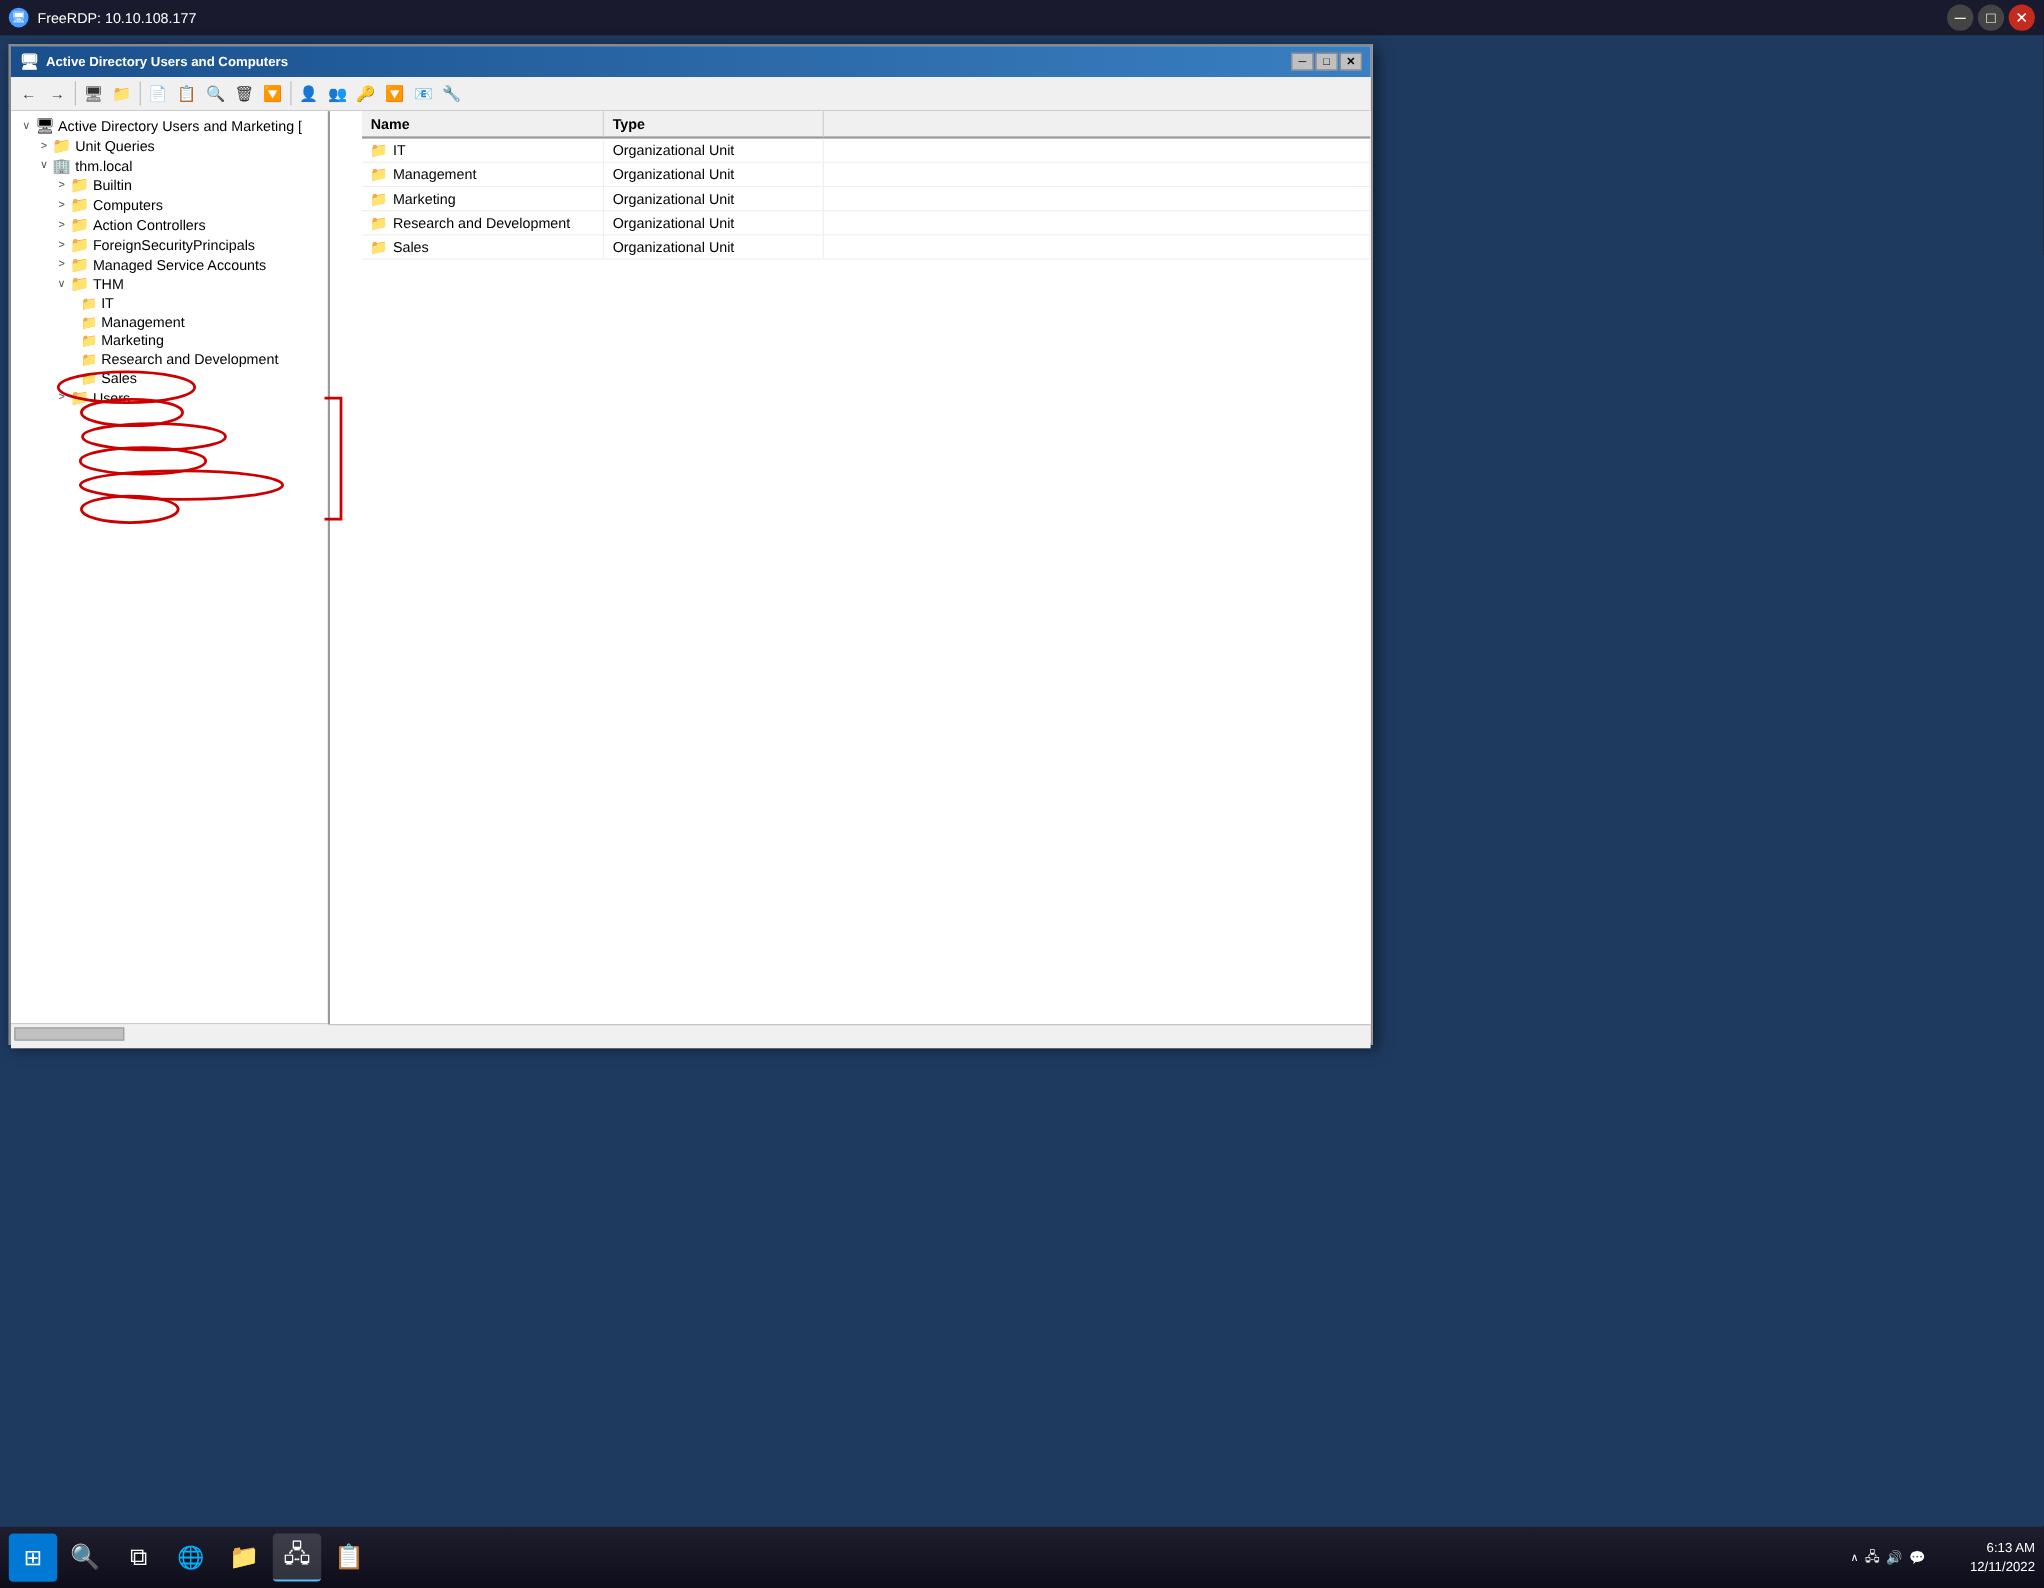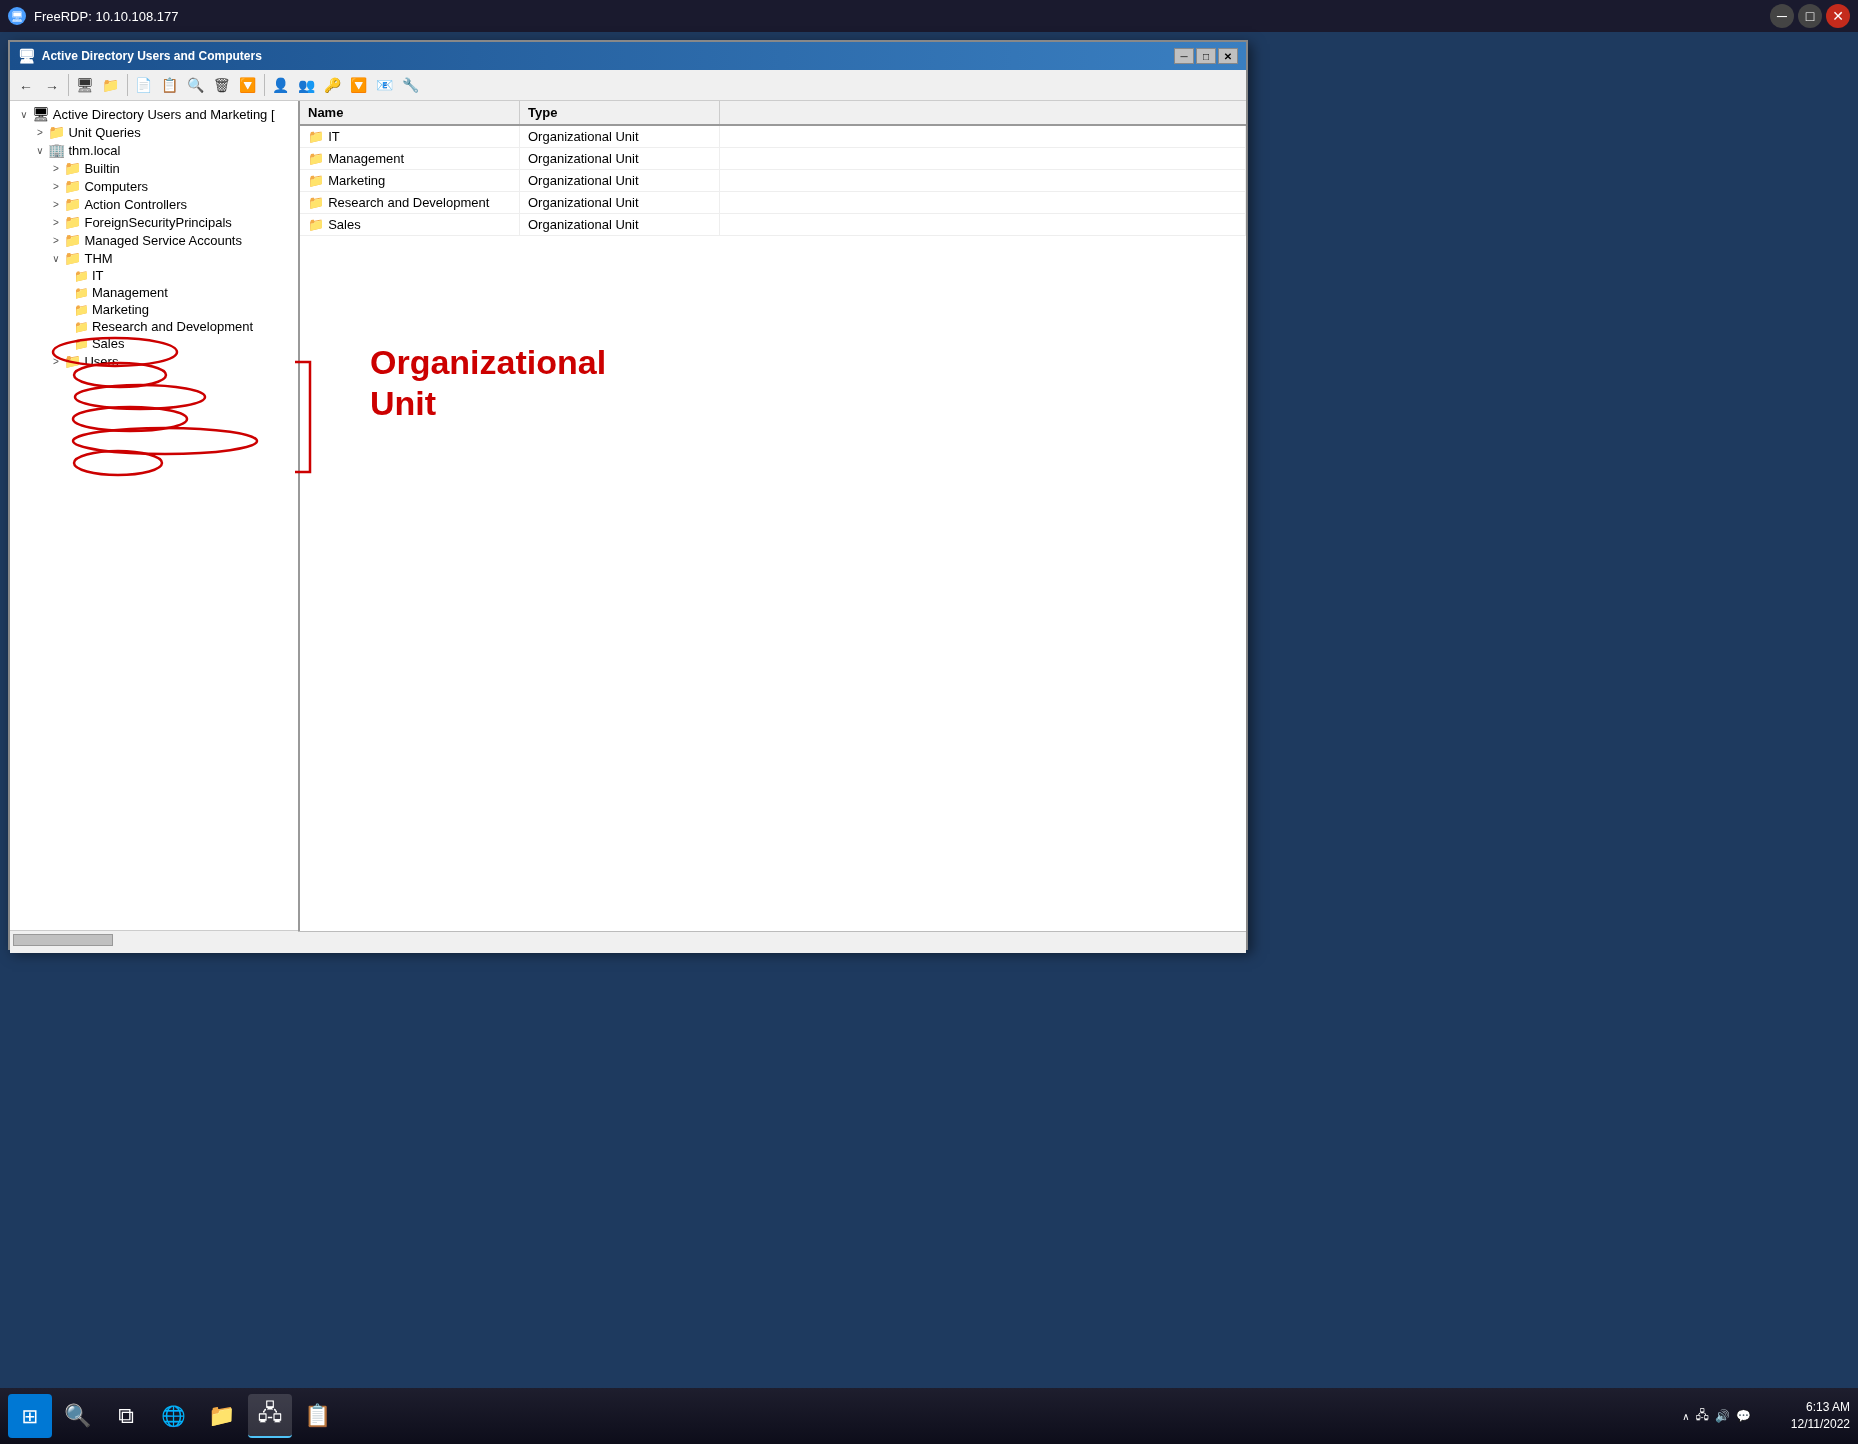--- a/index.html
+++ b/index.html
@@ -95,20 +95,21 @@
     .tree-indent { display: inline-block; }
     .tree-expand { width: 16px; display: inline-flex; align-items: center; justify-content: center; font-size: 10px; color: #555; cursor: pointer; flex-shrink: 0; }
     .tree-folder-icon { font-size: 14px; margin-right: 3px; flex-shrink: 0; }
     .tree-label { font-size: 13px; }
 
     
     .detail-panel {
       flex: 1;
       background: #fff;
       overflow: auto;
+      padding-left: 29px;
     }
     .detail-header {
       display: grid;
       grid-template-columns: 220px 200px 1fr;
       background: #f0f0f0;
       border-bottom: 2px solid #999;
       font-weight: bold;
       font-size: 13px;
     }
     .detail-header-cell {
@@ -384,24 +385,20 @@
 
           <div class="detail-row">
             <div class="detail-cell">
               <span style="color:#e8c84a; font-size:13px;">📁</span>
               <span>Sales</span>
             </div>
             <div class="detail-cell">Organizational Unit</div>
             <div class="detail-cell"></div>
           </div>
 
-          <div style="position:absolute; left:360px; top:300px; color:#cc0000; font-size:34px; font-weight:bold; pointer-events:none; font-family:'Segoe UI',sans-serif; line-height:1.2;">
-            <span>Organizational</span><br>
-            <span>Unit</span>
-          </div>
         </div>
       </div>
 
       <div class="status-bar">
         <span></span>
       </div>
 
       <svg style="position:absolute; top:0; left:0; width:1240px; height:910px; pointer-events:none;">
 
         <path d="M 285 320 L 300 320 L 300 430 L 285 430" fill="none" stroke="#cc0000" stroke-width="2.5"></path>

